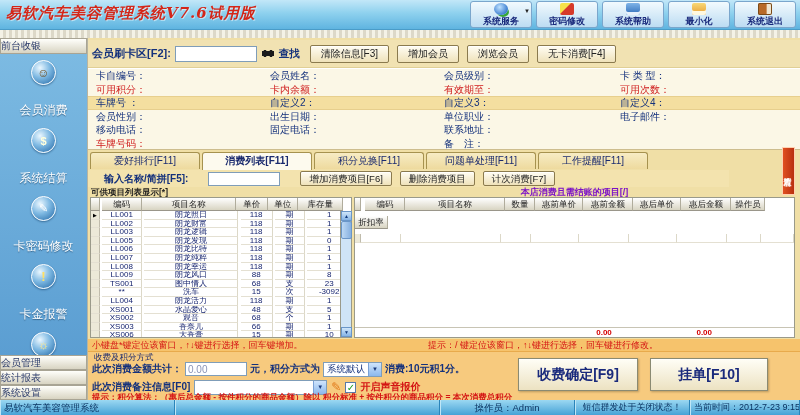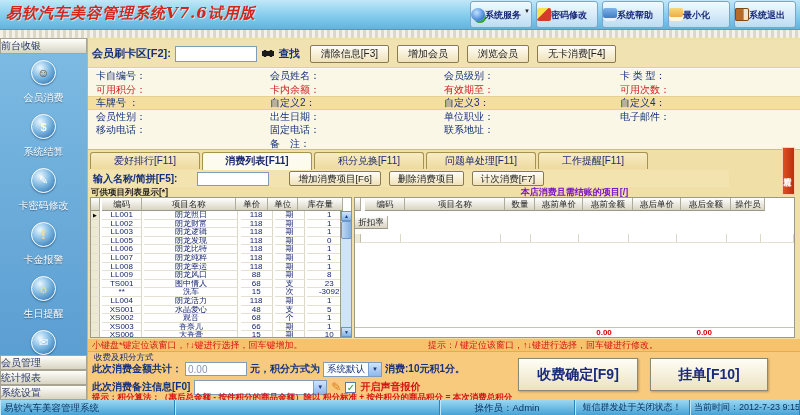--- a/index.html
+++ b/index.html
@@ -1,21 +1,21 @@
 <!DOCTYPE html>
 <html><head>
 <meta charset="utf-8">
 <style>
   *{margin:0;padding:0;box-sizing:border-box}
   html,body{width:800px;height:415px;overflow:hidden;font-family:"Liberation Sans",sans-serif;background:#ece9d8}
   
   .titlebar{position:absolute;left:0;top:0;width:800px;height:30px;background:linear-gradient(180deg,#c2e7f8 0%,#8ed1ee 45%,#5fb4e0 100%);border-bottom:1px solid #4a9cc8}
   .app-title{position:absolute;left:6px;top:4px;font-family:"DejaVu Serif",serif;font-style:italic;font-weight:bold;font-size:15px;color:#d single#d42618;color:#d42618;text-shadow:1px 1px 0 rgba(255,255,255,.5);letter-spacing:1px}
   .tb-buttons{position:absolute;right:4px;top:1px;display:flex;gap:4px}
-  .tb-btn{width:62px;height:27px;display:flex;flex-direction:row;align-items:center;justify-content:flex-start;background:linear-gradient(180deg,#f2fafe,#bcdcf2);border:1px solid #7aa6cc;border-radius:3px;cursor:pointer;position:relative;padding-top:1px}
+  .tb-btn{width:62px;height:27px;display:flex;flex-direction:column;align-items:center;justify-content:flex-start;background:linear-gradient(180deg,#f2fafe,#bcdcf2);border:1px solid #7aa6cc;border-radius:3px;cursor:pointer;position:relative;padding-top:1px}
   .tb-btn .lbl{font-size:9px;color:#1a2a7c;font-weight:bold;line-height:11px}
   .tb-btn .dd{position:absolute;right:1px;top:6px;font-size:6px;color:#222;visibility:hidden}
   .tb-btn.dropdown .dd{visibility:visible}
   .tbicon{width:14px;height:13px;border-radius:3px;margin-bottom:1px}
   [data-name="service-globe-icon"]{background:radial-gradient(circle at 40% 35%,#bfe2ff,#3e7fd0 70%);border-radius:50%;box-shadow:2px 3px 0 -1px #37a637}
   [data-name="user-manage-icon"]{background:linear-gradient(180deg,#f6c66a 45%,#4f8fd6 50%);border-radius:4px}
   [data-name="password-edit-icon"]{background:linear-gradient(135deg,#f6e24a 40%,#d63a2a 45%);border-radius:2px}
   [data-name="help-icon"]{background:linear-gradient(180deg,#7fb4e8,#2d6cb8);border-radius:2px;box-shadow:inset 0 -3px 0 #e8f2fc}
   [data-name="minimize-icon"]{background:linear-gradient(180deg,#f8d878,#e89c30);border-radius:2px;box-shadow:inset 0 -4px 0 #fff8e0}
   [data-name="exit-icon"]{background:linear-gradient(90deg,#b86a28 60%,#f0e6d0 62%);border-radius:2px;box-shadow:inset 0 0 0 1px #7a4a18}
@@ -25,21 +25,21 @@
   .acc-btn{height:16px;background:linear-gradient(180deg,#fffffb,#d8d4c2);border:1px solid #a8a494;font-size:10px;color:#2a3a6a;line-height:14px;cursor:pointer}
   .side-panel{height:301px;background:linear-gradient(180deg,#7cbae2,#5b9ed2);overflow:hidden;padding-top:6px}
   .side-item{display:flex;flex-direction:column;align-items:center;margin-bottom:9px;cursor:pointer}
   .side-ico{width:25px;height:25px;border-radius:50%;background:radial-gradient(circle at 35% 30%,#eaf7ff,#7db8e2 45%,#3a7cb4 85%);border:1px solid #fff;box-shadow:0 1px 2px rgba(0,40,80,.45);display:flex;align-items:center;justify-content:center;color:#fff;font-size:11px}
   [data-name="member-consume-icon"]::after{content:"☺";color:#5a3p;color:#6b4a1a;font-size:12px}
   [data-name="settlement-icon"]::after{content:"$";color:#ffd;font-weight:bold;font-size:11px}
   [data-name="card-password-icon"]::after{content:"✎";color:#fff;font-size:11px}
   [data-name="card-alert-icon"]::after{content:"!";color:#ffe066;font-weight:bold;font-size:13px}
   [data-name="birthday-icon"]::after{content:"☼";color:#ffe98a;font-size:12px}
   [data-name="sms-icon"]::after{content:"✉";color:#fff;font-size:11px}
-  .side-lbl{margin-top:6px;font-size:10px;color:#fff;text-shadow:0 1px 1px rgba(0,30,60,.5)}
+  .side-lbl{margin-top:17px;font-size:12px;color:#fff;text-shadow:0 1px 1px rgba(0,30,60,.5)}
   .side-footer .acc-btn{height:15px}
   
   .statusbar{position:absolute;left:0;top:400px;width:800px;height:15px;background:linear-gradient(180deg,#9bd8f2,#46a2d6);display:flex;font-size:9.5px;color:#0a3462;line-height:15px}
   .sb-seg{border-right:1px solid #2a84ba;box-shadow:inset 1px 0 0 #bfe6f6;padding:0 4px;white-space:nowrap;overflow:hidden;text-align:center}
   
   .main{position:absolute;left:88px;top:38px;width:712px;height:362px;background:#f0dfa6}
   .member-bar{position:absolute;left:0;top:2px;width:712px;height:28px;display:flex;align-items:center;padding-left:4px;gap:4px;background:#f1e2b2;border-bottom:1px solid #e0cf96}
   .navy{color:#14317c}
   .red{color:#cf1d1d}
   .lbl11{font-size:11px;font-weight:bold}
@@ -54,21 +54,21 @@
   .tan-band{position:absolute;left:0;top:27px;width:712px;height:14px;background:#f4dfa0;border-top:1px solid #e7cf8d;border-bottom:1px solid #e7cf8d}
   .mgrid{position:absolute;left:0;top:0;width:700px;height:82px;display:grid;grid-template-columns:174px 174px 176px 176px;grid-auto-rows:13.6px}
   .mcell{font-size:10px;padding-left:8px;line-height:13.6px;color:#14317c;white-space:nowrap}
   .mcell.red{color:#cf1d1d}
   .view-photo{position:absolute;left:694px;top:78px;width:13px;height:48px;background:linear-gradient(90deg,#e05020,#b83010);color:#fff;font-size:8.5px;writing-mode:vertical-rl;text-align:center;line-height:12px;border:1px solid #ffd0b0;cursor:pointer}
   
   .tabs{position:absolute;left:2px;top:114px;width:710px;height:17px;display:flex;gap:2px}
   .tab{width:110px;height:17px;background:linear-gradient(180deg,#f7ecc4,#eeda9e);border:1px solid #a6924f;border-bottom:none;border-radius:3px 3px 0 0;font-size:10px;color:#1a2a6e;text-align:center;line-height:16px;cursor:pointer}
   .tab.active{background:#fdfaee;font-weight:bold;height:18px}
   
-  .toolbar2{position:absolute;left:0;top:132px;width:641px;height:17px;display:flex;align-items:center;padding-left:5px;gap:20px;background:#f3e3ae}
+  .toolbar2{position:absolute;left:0;top:132px;width:641px;height:17px;display:flex;align-items:center;padding-left:16px;gap:20px;background:#f3e3ae}
   .toolbar2 .lbl{font-size:10px;font-weight:bold;color:#14317c}
   [data-name="item-search-input"]{width:72px;height:14px}
   .toolbar2 .btn{height:15px;font-size:9.5px;padding:0 8px;line-height:13px}
   
   .cap-row{position:absolute;left:0;top:149px;width:712px;height:10px}
   .lcap{position:absolute;left:3px;top:0;font-size:8.5px;color:#222;font-weight:bold}
   .rcap{position:absolute;left:266px;top:-1px;width:441px;text-align:center;font-size:9px;font-weight:bold;color:#7a10c8}
   
   .ltable{position:absolute;left:2px;top:159px;width:262px;height:141px;background:#fff;border:1px solid #9a9a8a}
   .lhead,.lrow{white-space:nowrap;font-size:8px}
@@ -259,20 +259,21 @@
         <div class="mcell" data-name="form-field-label">自定义3：</div>
         <div class="mcell" data-name="form-field-label">自定义4：</div>
         <div class="mcell" data-name="form-field-label">会员性别：</div>
         <div class="mcell" data-name="form-field-label">出生日期：</div>
         <div class="mcell" data-name="form-field-label">单位职业：</div>
         <div class="mcell" data-name="form-field-label">电子邮件：</div>
         <div class="mcell" data-name="form-field-label">移动电话：</div>
         <div class="mcell" data-name="form-field-label">固定电话：</div>
         <div class="mcell" data-name="form-field-label">联系地址：</div>
         <div class="mcell" data-name="form-field-label"></div>
+        <div class="mcell red" data-name="form-field-label">车牌号码：</div>
         <div class="mcell" data-name="form-field-label"></div>
         <div class="mcell" data-name="form-field-label">备　注：</div>
         <div class="mcell" data-name="form-field-label"></div>
       </div>
     <div class="view-photo" data-name="view-photo-button">查看照片</div>
   </div>
 
   <div class="tabs" data-name="tab-strip">
 
   <div class="tab" data-name="tab">爱好排行[F11]</div>

